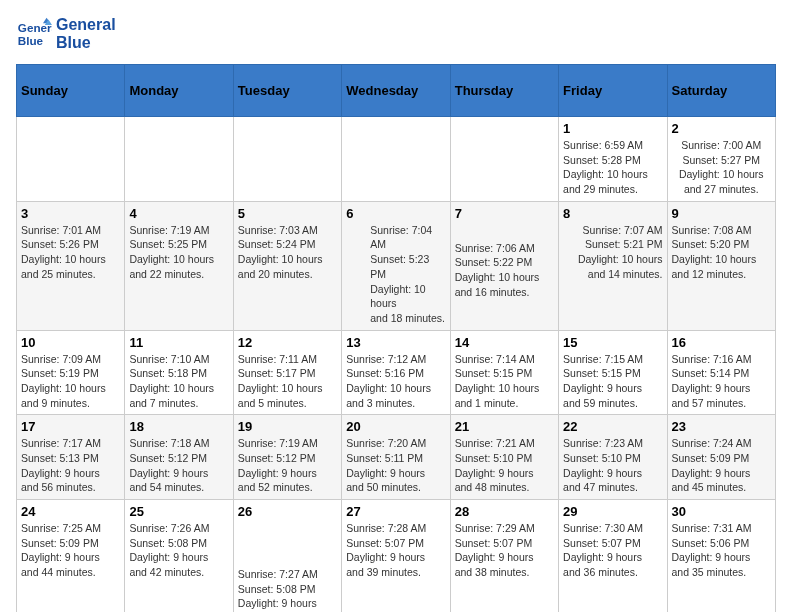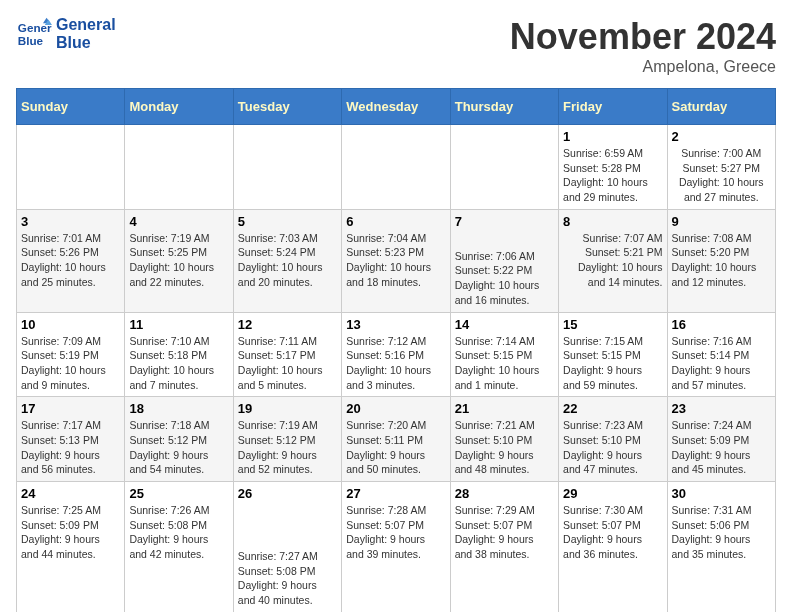--- a/index.html
+++ b/index.html
@@ -37,22 +37,22 @@
       font-size: 16px;
       color: #555;
     }
     .calendar-table {
       width: 100%;
       border-collapse: collapse;
       font-size: 11px;
     }
     .calendar-table thead tr th {
       background-color: #3a7bc8;
-      color: #fef9c3;
-      padding: 10px 4px;
+      color: #000000;
+      padding: 18px 4px;
       text-align: left;
       font-size: 13px;
       font-weight: bold;
       border: 1px solid #2e6ab0;
     }
     .calendar-table tbody tr td {
       border: 1px solid #ccc;
       vertical-align: top;
       padding: 4px;
       width: 107px;
@@ -86,24 +86,20 @@
       <text x="2" y="18" font-size="13" font-weight="bold" fill="#1a4fa0" font-family="Arial">General</text>
       <text x="2" y="32" font-size="13" font-weight="bold" fill="#1a4fa0" font-family="Arial">Blue</text>
       <polygon points="30,8 38,8 34,2" fill="#3a7bc8"></polygon>
       <polygon points="32,10 40,10 36,4" fill="#5ba3e0"></polygon>
     </svg>
     <div style="display:flex;flex-direction:column;">
       <span style="font-size:16px;font-weight:bold;color:#1a4fa0;line-height:1.1;">General</span>
       <span style="font-size:16px;font-weight:bold;color:#1a4fa0;line-height:1.1;">Blue</span>
     </div>
   </div>
-  <div class="title-area">
-    <div class="month-title">November 2024</div>
-    <div class="location-title">Ampelona, Greece</div>
-  </div>
 </div>
 
 <table class="calendar-table">
   <thead>
     <tr>
     <th>Sunday</th>
         <th>Monday</th>
         <th>Tuesday</th>
         <th>Wednesday</th>
         <th>Thursday</th>
@@ -150,21 +146,21 @@
         </td>
         <td>
           <span class="day-number">5</span>
           <div class="day-info" style="white-space: pre-line;">Sunrise: 7:03 AM
 Sunset: 5:24 PM
 Daylight: 10 hours
 and 20 minutes.</div>
         </td>
         <td>
           <span class="day-number">6</span>
-          <div class="day-info" style="white-space: pre-line;">Sunrise: 7:04 AM
+          <div class="day-info" style="white-space: pre-line; margin-left: 24px;">Sunrise: 7:04 AM
 Sunset: 5:23 PM
 Daylight: 10 hours
 and 18 minutes.</div>
         </td>
         <td>
           <span class="day-number">7</span>
           <div class="day-info" style="white-space: pre-line; margin-top: 20px;">Sunrise: 7:06 AM
 Sunset: 5:22 PM
 Daylight: 10 hours
 and 16 minutes.</div>

